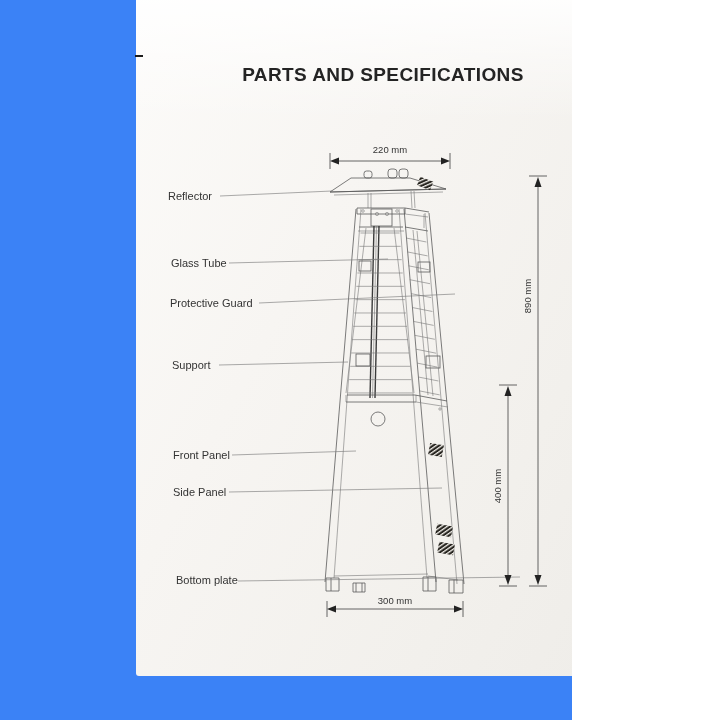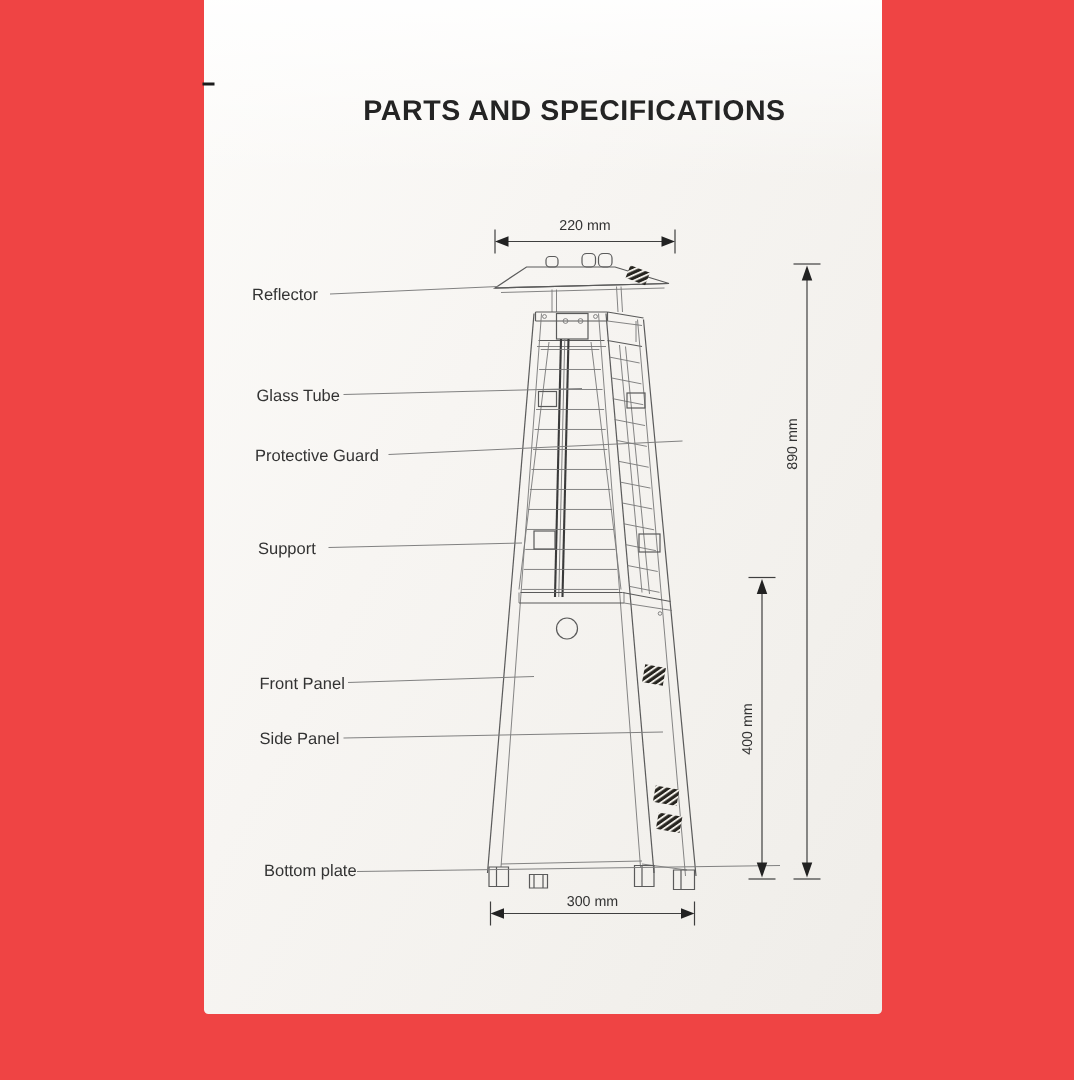--- a/index.html
+++ b/index.html
@@ -1,16 +1,16 @@
 <!DOCTYPE html>
 <html><head>
 <meta charset="utf-8">
 <style>
   html,body{margin:0;padding:0;background:#ffffff;}
-  #stage{position:relative;width:716px;height:720px;background:#ef4444;overflow:hidden;
+  #stage{position:relative;width:572px;height:720px;background:#3b82f6;overflow:hidden;
          font-family:"Liberation Sans",sans-serif;}
   
   .page{position:absolute;left:136px;top:0;width:452px;height:676px;
         background:linear-gradient(118deg,#fcfbf9 0%,#f7f5f2 38%,#f2f0ec 78%,#efede9 100%);
         border-radius:0 0 3px 3px;}
   .page-glare{position:absolute;left:136px;top:0;width:452px;height:120px;
         background:linear-gradient(180deg,rgba(255,255,255,.9),rgba(255,255,255,0));}
   .title{position:absolute;left:137px;top:64px;width:452px;text-align:center;
          font-size:19px;font-weight:bold;letter-spacing:.4px;color:#242424;
          padding-left:40px;box-sizing:border-box;}

